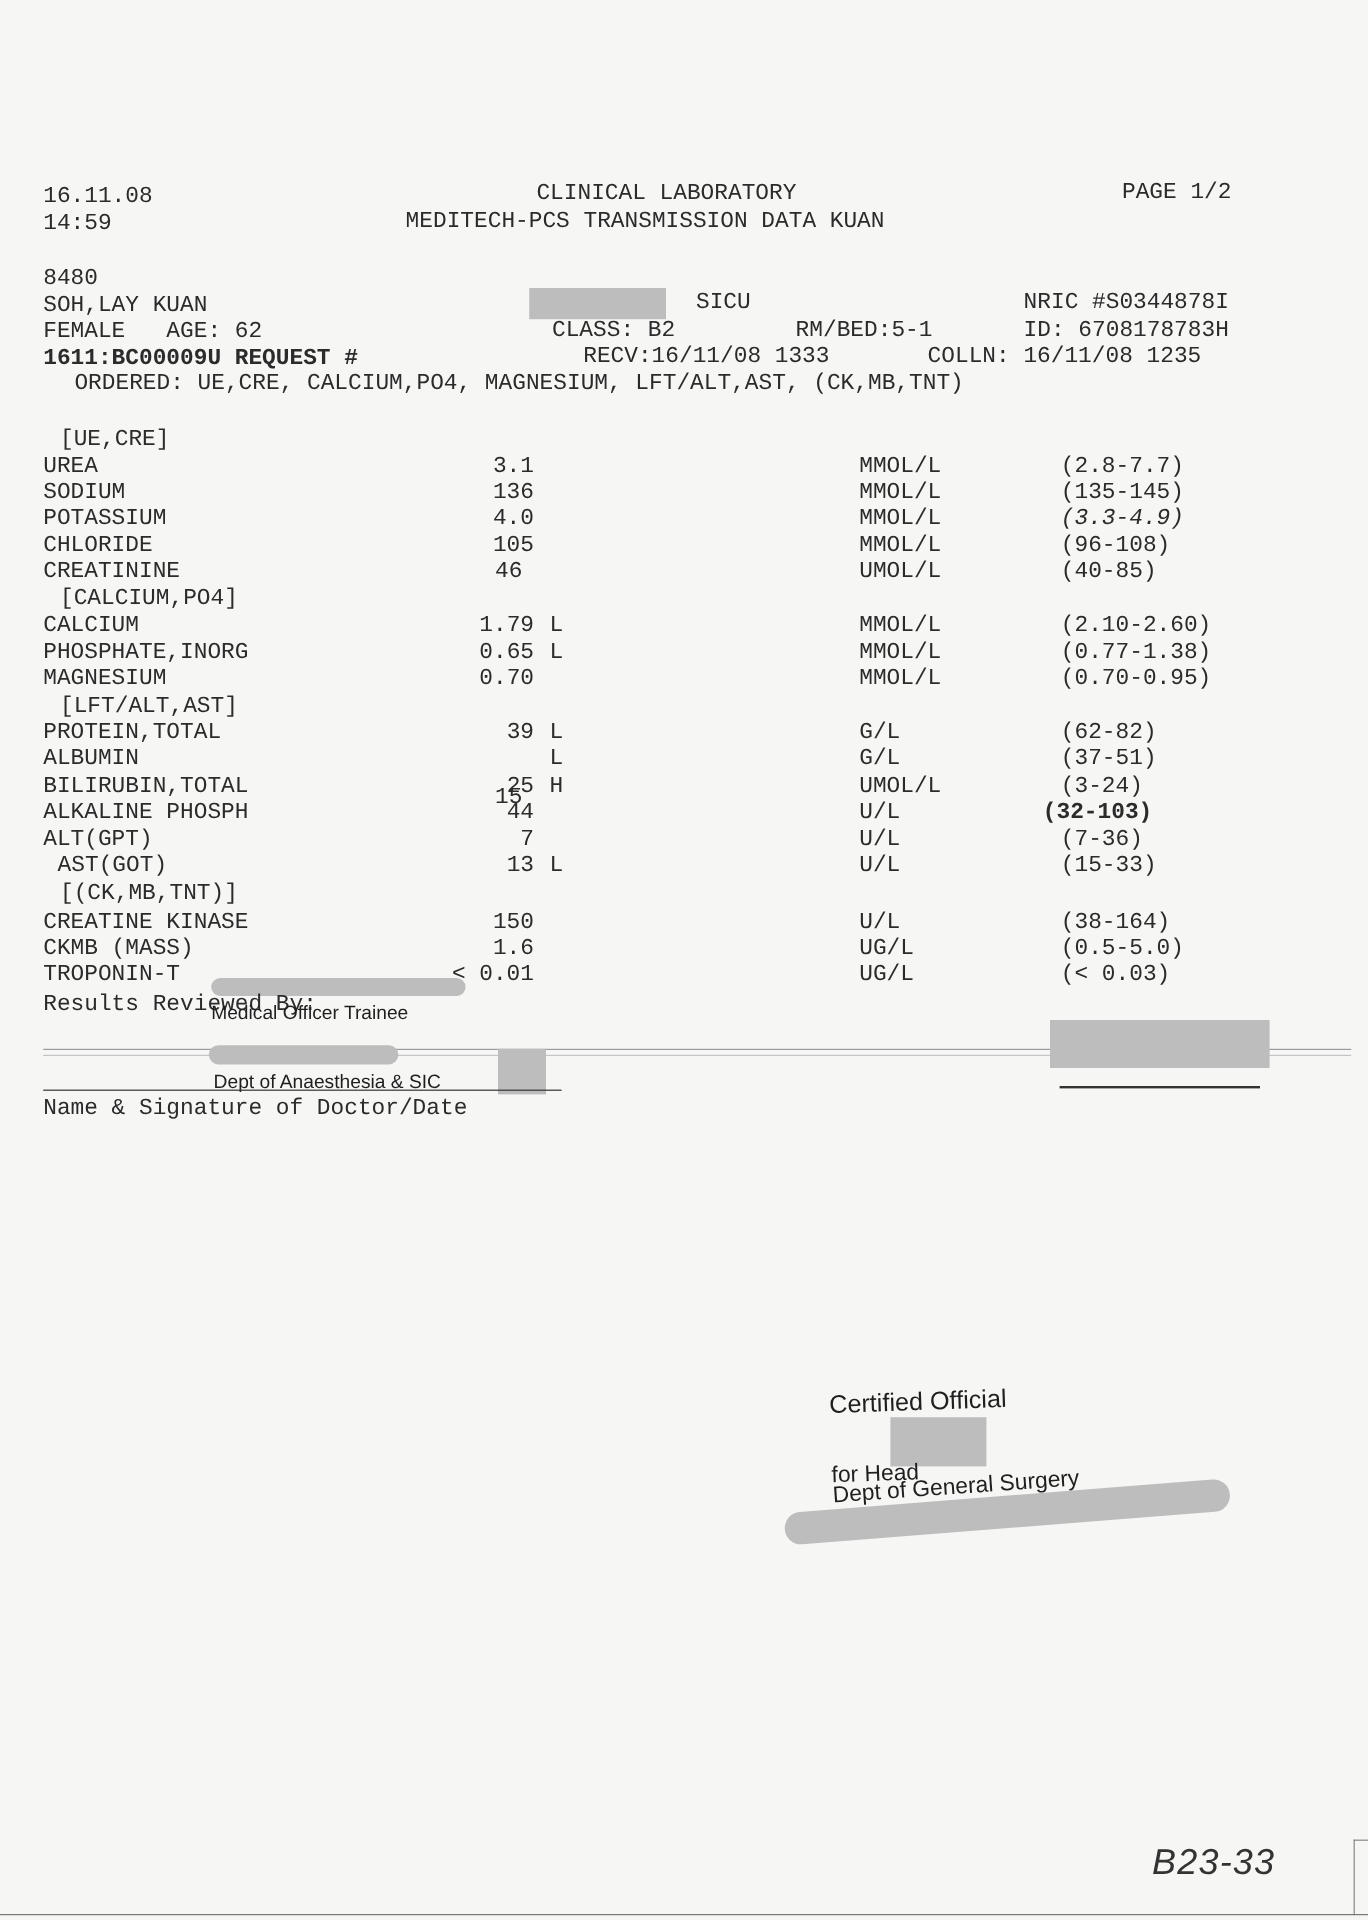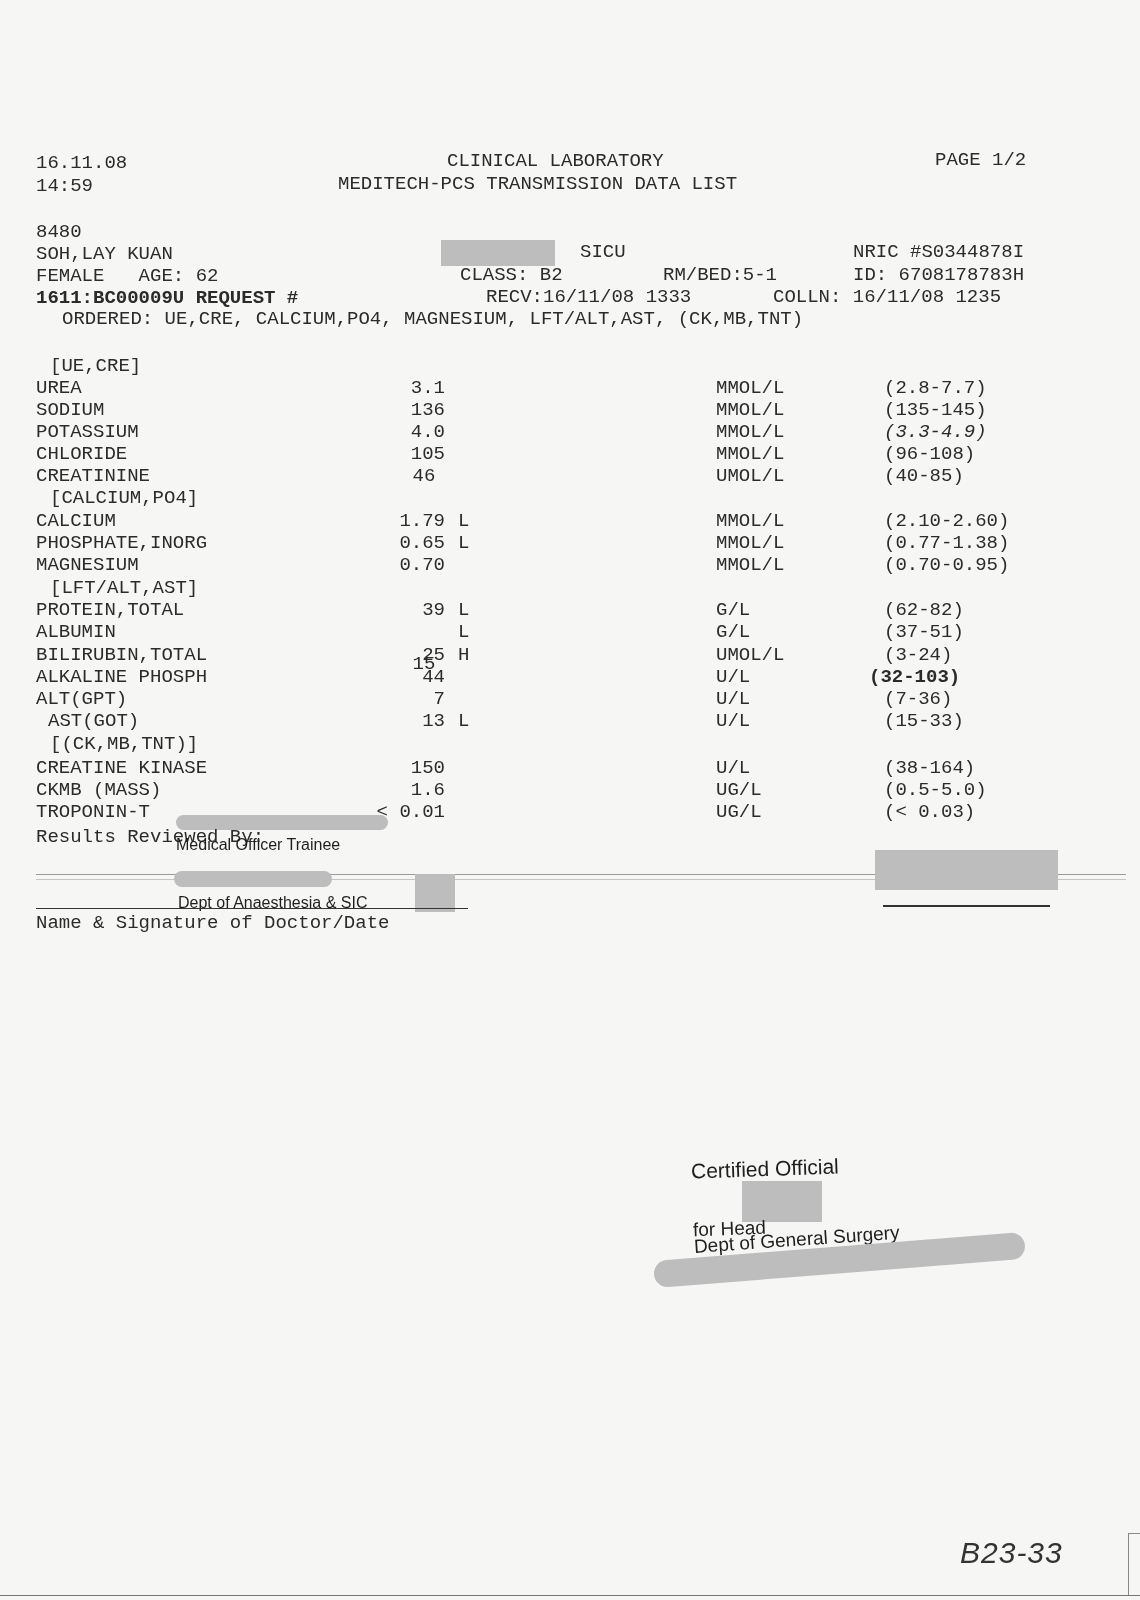--- a/index.html
+++ b/index.html
@@ -17,21 +17,21 @@
   .rule { position:absolute; height:2px; background:#333; }
   .row { position:absolute; left:0; width:1140px; height:22.4px; }
   .row > span { position:absolute; top:0; }
 </style>
 </head>
 <body>
 
 <div class="mono" style="left:36px;top:152px;">16.11.08</div>
 <div class="mono" style="left:36px;top:175px;">14:59</div>
 <div class="mono" style="left:447px;top:150px;">CLINICAL LABORATORY</div>
-<div class="mono" style="left:338px;top:173px;">MEDITECH-PCS TRANSMISSION DATA LIST</div>
+<div class="mono" style="left:338px;top:173px;">MEDITECH-PCS TRANSMISSION DATA KUAN</div>
 <div class="mono" style="left:935px;top:149px;">PAGE 1/2</div>
 
 <div class="mono" style="left:36px;top:221px;">8480</div>
 <div class="mono" style="left:36px;top:243px;">SOH,LAY KUAN</div>
 <div class="mono" style="left:36px;top:265px;">FEMALE   AGE: 62</div>
 <div class="mono" style="left:36px;top:287px;font-weight:bold;">1611:BC00009U REQUEST #</div>
 <div class="redact" style="left:441px;top:240px;width:114px;height:26px;"></div>
 <div class="mono" style="left:580px;top:241px;">SICU</div>
 <div class="mono" style="left:460px;top:264px;">CLASS: B2</div>
 <div class="mono" style="left:663px;top:264px;">RM/BED:5-1</div>

